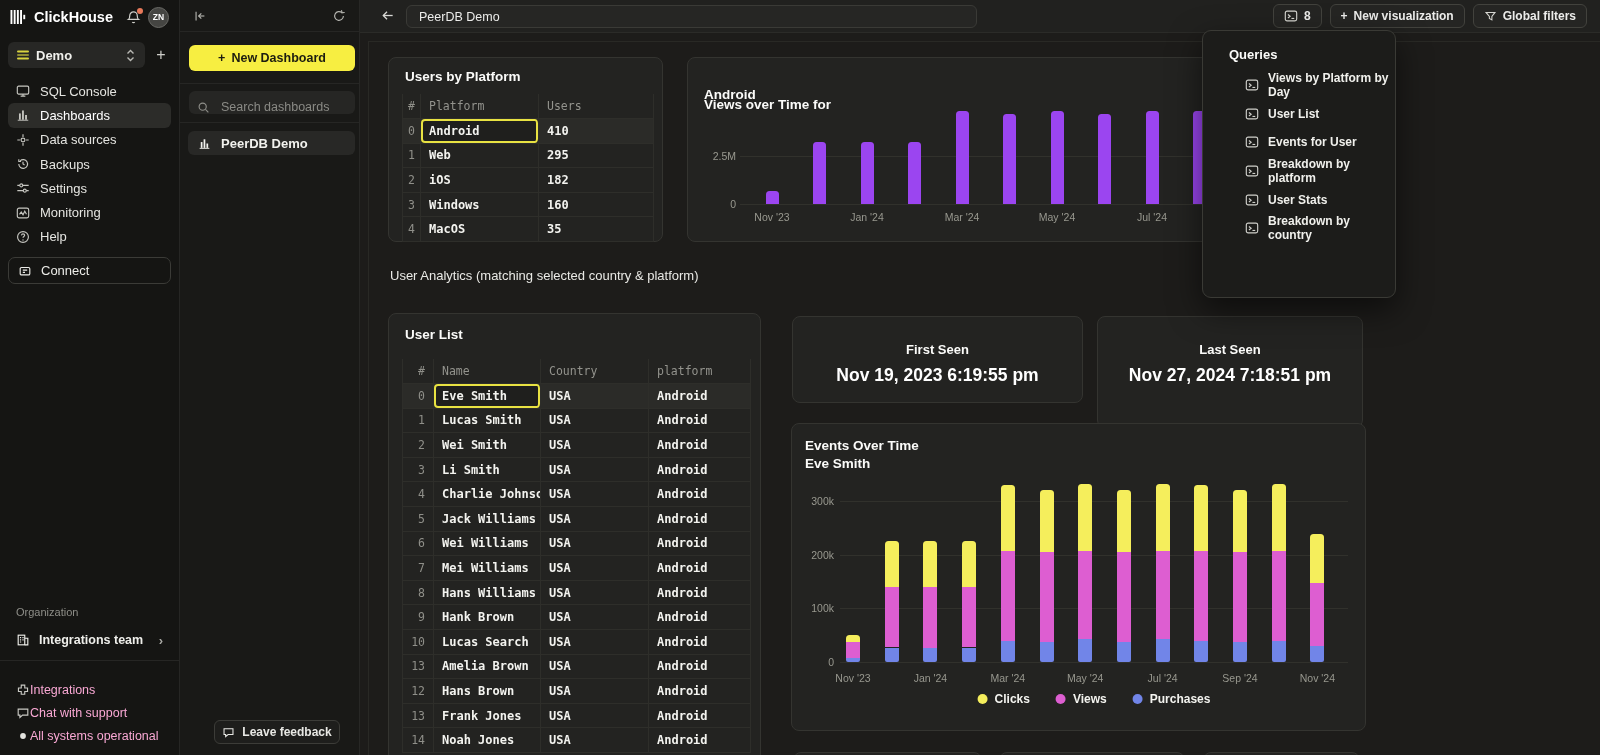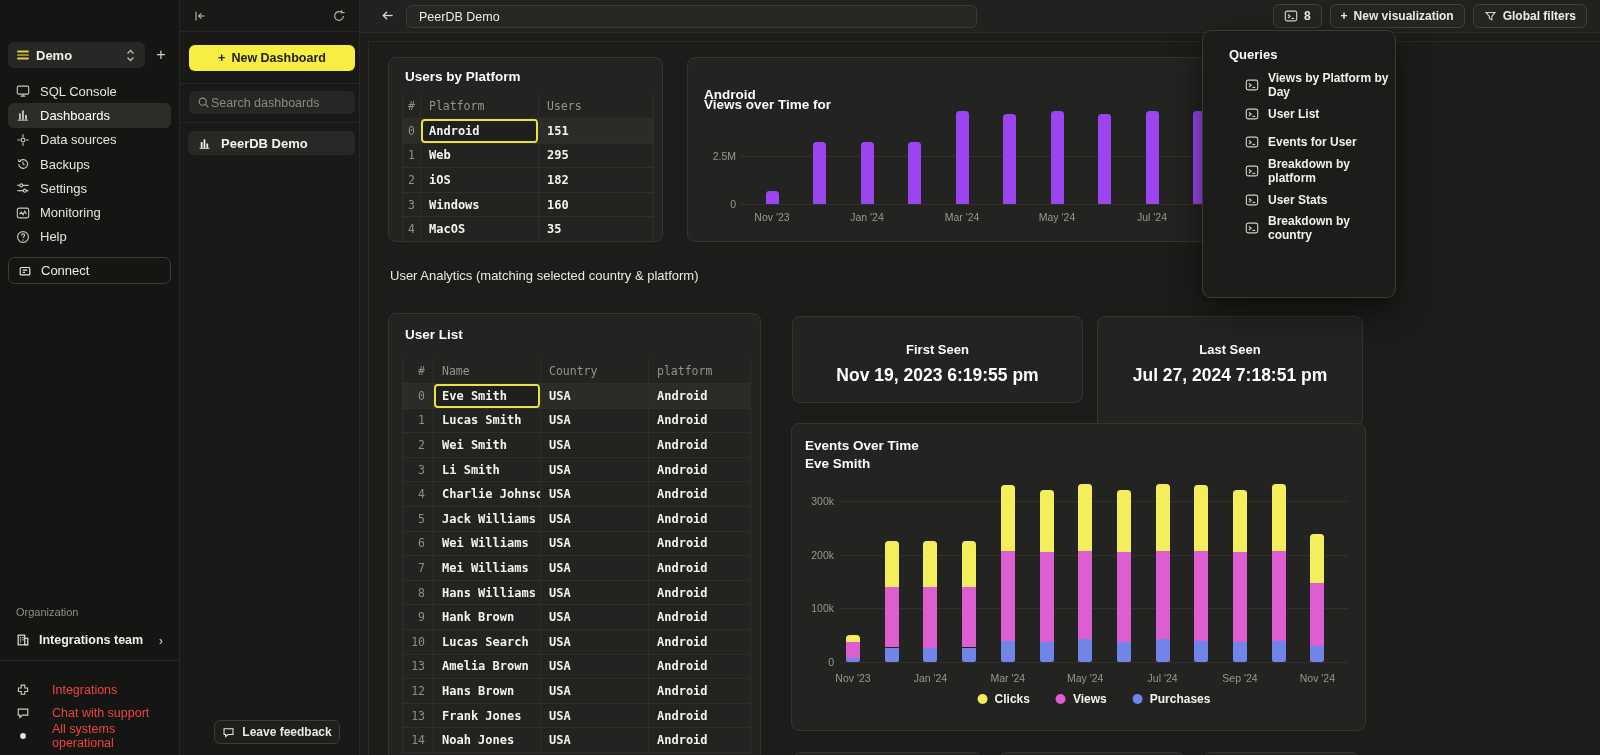--- a/index.html
+++ b/index.html
@@ -22,29 +22,29 @@
   nav { position:absolute; top:79px; left:8px; right:8px; }
   .nav-item { height:24.3px; display:flex; align-items:center; gap:10px; padding:0 8px; border-radius:6px; color:#e4e4e0; font-weight:500; }
   .nav-item .ic { color:#c6c6c0; }
   .nav-item.active { background:#2c2c29; color:#fff; }
   .connect { position:absolute; top:257px; left:8px; right:8px; height:27px; border:1px solid #3b3b37; border-radius:7px; background:none; color:#ececE8; display:flex; align-items:center; gap:9px; padding:0 9px; font-size:13px; font-weight:500; }
   .org-label { position:absolute; top:606px; left:16px; font-size:11px; color:#8e8e88; }
   .org-item { position:absolute; top:628px; left:8px; right:8px; height:24px; display:flex; align-items:center; gap:9px; padding:0 8px; font-size:12.5px; font-weight:600; color:#eeeeea; }
   .org-item .chev { margin-left:auto; color:#a9a9a4; font-size:13px; }
   .sb-div { position:absolute; top:660px; left:0; width:100%; border-top:1px solid #262624; }
   #sbFooter { position:absolute; top:678px; left:8px; right:8px; }
-  .ft-item { height:23px; display:flex; align-items:center; gap:22px; padding:0 8px; font-size:12.5px; font-weight:500; color:#ef4444; }
+  .ft-item { height:23px; display:flex; align-items:center; gap:0; padding:0 8px; font-size:12.5px; font-weight:500; color:#f9a8d4; }
   .ft-item .ic { color:#c9c9c4; }
 
   
   .p2 { position:absolute; left:180px; top:0; width:180px; height:755px; background:#191917; border-right:1px solid #272725; z-index:3; }
   .p2-head { position:absolute; top:0; left:0; width:100%; height:32px; border-bottom:1px solid #262624; display:flex; align-items:center; justify-content:space-between; padding:0 13px; color:#b5b5b0; }
   .newdash { position:absolute; top:45px; left:9px; right:4px; height:26px; background:#f7ee41; color:#1d1d10; border:none; border-radius:6px; font-weight:700; font-size:12.5px; display:flex; align-items:center; justify-content:center; gap:6px; cursor:pointer; }
   .p2-div1 { position:absolute; top:83px; left:0; width:100%; border-top:1px solid #262624; }
-  .searchbox { position:absolute; top:91px; left:9px; right:4px; height:23px; background:#262624; border-radius:6px; display:flex; align-items:center; gap:1px; padding:0 8px; color:#8f8f8a; }
+  .searchbox { position:absolute; top:91px; left:9px; right:4px; height:23px; background:#262624; border-radius:6px; display:flex; align-items:flex-end; gap:11px; padding:0 8px; color:#8f8f8a; }
   .searchbox input { background:none; border:none; outline:none; color:#c9c9c4; font-size:12.5px; width:100%; font-family:inherit; }
   .searchbox input::placeholder { color:#8a8a85; }
   .p2-div2 { position:absolute; top:122px; left:0; width:100%; border-top:1px solid #262624; }
   .dashitem { position:absolute; top:131px; left:8px; right:4px; height:24px; background:#282826; border-radius:6px; display:flex; align-items:center; gap:10px; padding:0 10px; font-weight:600; color:#f2f2ee; }
   .feedback { position:absolute; top:720px; left:34px; width:126px; height:24px; border:1px solid #3c3c38; border-radius:6px; background:#1e1e1c; color:#e8e8e4; font-size:12px; font-weight:600; display:flex; align-items:center; justify-content:center; gap:7px; cursor:pointer; }
 
   
   .main { position:absolute; left:360px; top:0; width:1240px; height:755px; background:#1d1c1a; }
   .topbar { position:absolute; top:0; left:0; width:100%; height:33px; background:#21211f; border-bottom:1px solid #2b2b28; }
   .back { position:absolute; left:20px; top:8px; color:#d8d8d4; }
@@ -90,20 +90,40 @@
   #qmItems { position:absolute; left:0; top:40px; width:100%; }
   .qm-item { height:28.6px; display:flex; align-items:center; gap:9px; padding-left:42px; font-size:12px; font-weight:600; color:#f0f0ec; cursor:pointer; }
   .qm-item .ic { color:#cfcfca; }
 
   .stub { position:absolute; height:26px; background:#232321; border:1px solid #343430; border-radius:8px; }
 </style>
 </head>
 <body>
 
 <aside class="sb">
+  <div class="sb-head">
+    <span class="ic">
+      <svg width="17" height="16" viewBox="0 0 17 16" fill="#ffffff">
+          <rect x="0.5" y="1" width="1.9" height="14"></rect>
+          <rect x="3.7" y="1" width="1.9" height="14"></rect>
+          <rect x="6.9" y="1" width="1.9" height="14"></rect>
+          <rect x="10.1" y="1" width="1.9" height="14"></rect>
+          <rect x="13.3" y="5.8" width="1.9" height="4.4"></rect>
+        </svg>
+    </span>
+    <span class="brand">ClickHouse</span>
+    <span class="bell ic">
+      <svg width="15" height="15" viewBox="0 0 16 16" fill="none" stroke="currentColor" stroke-width="1.3">
+          <path d="M8 2a4 4 0 0 1 4 4c0 3 1.4 4 1.4 4H2.6S4 9 4 6a4 4 0 0 1 4-4z"></path>
+          <path d="M6.8 12.7a1.3 1.3 0 0 0 2.4 0"></path>
+        </svg>
+      <i class="dot"></i>
+    </span>
+    <span class="avatar">ZN</span>
+  </div>
   <div class="svc-row">
     <div class="svc">
       <span class="ic">
         <svg width="12" height="12" viewBox="0 0 12 12">
             <rect y="1.5" width="12" height="2.1" rx="1" fill="#d9d43f"></rect>
             <rect y="5" width="12" height="2.1" rx="1" fill="#8f8c33"></rect>
             <rect y="8.5" width="12" height="2.1" rx="1" fill="#d9d43f"></rect>
           </svg>
       </span>
       <span>Demo</span>
@@ -330,21 +350,21 @@
     <div class="p-title" style="top:11px;">Users by Platform</div>
     <div class="tbl" id="upTable" style="left:13px; top:36px; width:252px;">
         <div class="tr head" style="height: 25px;">
           <div class="td first" style="width: 19px; justify-content: center;">#</div>
           <div class="td" style="width: 118px;">Platform</div>
           <div class="td" style="width: 115px;">Users</div>
         </div>
         <div class="tr sel" style="height: 24.6px;">
           <div class="td first" style="width: 19px; justify-content: center;">0</div>
           <div class="td bold selcell" style="width: 118px;">Android</div>
-          <div class="td bold" style="width: 115px;">151</div>
+          <div class="td bold" style="width: 115px;">410</div>
         </div>
         <div class="tr" style="height: 24.6px;">
           <div class="td first" style="width: 19px; justify-content: center;">1</div>
           <div class="td bold" style="width: 118px;">Web</div>
           <div class="td bold" style="width: 115px;">295</div>
         </div>
         <div class="tr" style="height: 24.6px;">
           <div class="td first" style="width: 19px; justify-content: center;">2</div>
           <div class="td bold" style="width: 118px;">iOS</div>
           <div class="td bold" style="width: 115px;">182</div>
@@ -491,21 +511,21 @@
         </div>
       </div>
   </section>
 
   <section class="panel" style="left:432px; top:316px; width:291px; height:87px;">
     <div class="stat-label">First Seen</div>
     <div class="stat-value">Nov 19, 2023 6:19:55 pm</div>
   </section>
   <section class="panel" style="left:737px; top:316px; width:266px; height:112px;">
     <div class="stat-label">Last Seen</div>
-    <div class="stat-value">Jul 27, 2024 7:18:51 pm</div>
+    <div class="stat-value">Nov 27, 2024 7:18:51 pm</div>
   </section>
 
   <section class="panel" style="left:431px; top:423px; width:575px; height:308px;">
     <div class="p-title" style="top:14px; left:13px;">Events Over Time</div>
     <div class="p-title" style="top:32px; left:13px;">Eve Smith</div>
     <div id="eventsPlot" style="position:absolute; inset:0;">
         <div class="grid" style="left: 48px; width: 508px; top: 238px;"></div>
         <div class="ylab" style="left: 0px; width: 42px; top: 232px;">0</div>
         <div class="grid" style="left: 48px; width: 508px; top: 184.3px;"></div>
         <div class="ylab" style="left: 0px; width: 42px; top: 178.3px;">100k</div>

